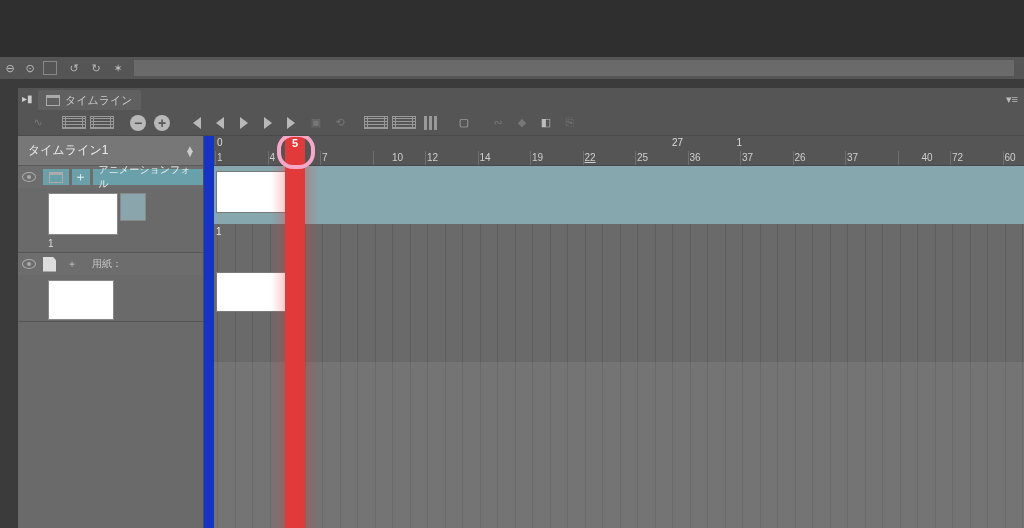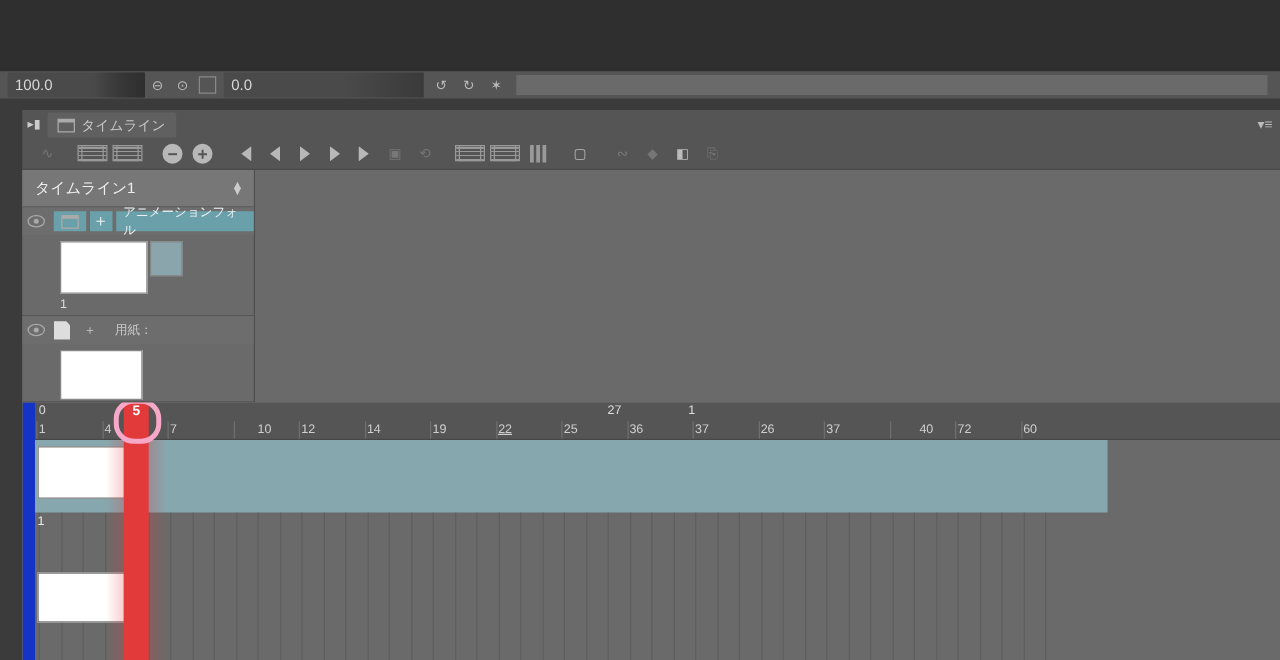--- a/index.html
+++ b/index.html
@@ -35,21 +35,21 @@
 .tool-btn { width:20px; height:20px; display:flex; align-items:center; justify-content:center; color:#bbb; cursor:pointer; }
 .tool-sep { width:6px; }
 .tool-btn.dim { color:#777; }
 .tool-btn.film { width:24px; }
 .film{width:18px;height:13px;border:1px solid #999;position:relative;background:repeating-linear-gradient(0deg,#999 0 1px,transparent 1px 3px);}
 .bars3{display:flex;gap:2px;}
 .bars3 span{width:3px;height:14px;background:#999;}
 .circle-btn{width:16px;height:16px;border-radius:50%;background:#b8b8b8;color:#555;display:flex;align-items:center;justify-content:center;font-weight:bold;font-size:14px;}
 .play-btn svg{fill:#b8b8b8;}
 
-.tl-body { position:absolute; left:0; top:48px; right:0; bottom:0; background:#6a6a6a; display:flex;flex-direction:column;}
+.tl-body { position:absolute; left:0; top:48px; right:0; bottom:0; background:#6a6a6a; display:flex;}
 
 
 .track-header-col { width:186px; background:#6a6a6a; flex-shrink:0; border-right:1px solid #4e4e4e;}
 .track-name-row { height:30px; background:#777; display:flex; align-items:center; padding-left:10px; border-bottom:1px solid #5a5a5a;}
 .track-name-row .name{color:#eee;font-size:12px;}
 .track-name-row .arrow{margin-left:auto;margin-right:8px;color:#ccc;font-size:10px;display:flex;flex-direction:column;line-height:5px;}
 
 .track-row { border-bottom:1px solid #555;}
 .track-row-head { height:22px; background:#6d6d6d; display:flex; align-items:center; padding-left:4px; gap:3px;}
 .eye-icon{width:14px;height:10px;border:1px solid #aaa;border-radius:50%;position:relative;margin-right:4px;}
@@ -106,27 +106,25 @@
 .annotation{position:absolute;border:4px solid #f7a7c8;border-radius:16px;z-index:40;pointer-events:none;}
 
 .win-border{position:absolute;left:0;top:84px;width:18px;bottom:0;background:#3b3b3b;}
 </style>
 </head>
 <body>
 
 <div class="viewport"></div>
 
 <div class="status-bar">
-  <div class="zoom-readout">100.0</div>
   <div class="mini-icon">⊖</div>
   <div class="mini-icon">⊙</div>
   <div class="mini-icon">
       <div class="box-icon"></div>
     </div>
-  <div class="angle-readout">0.0</div>
   <div class="headphone-row">
      <div class="mini-icon">↺</div>
      <div class="mini-icon">↻</div>
      <div class="mini-icon">✶</div>
   </div>
   <div class="long-bar"></div>
 </div>
 <div class="divider1"></div>
 <div class="win-border"></div>
 

